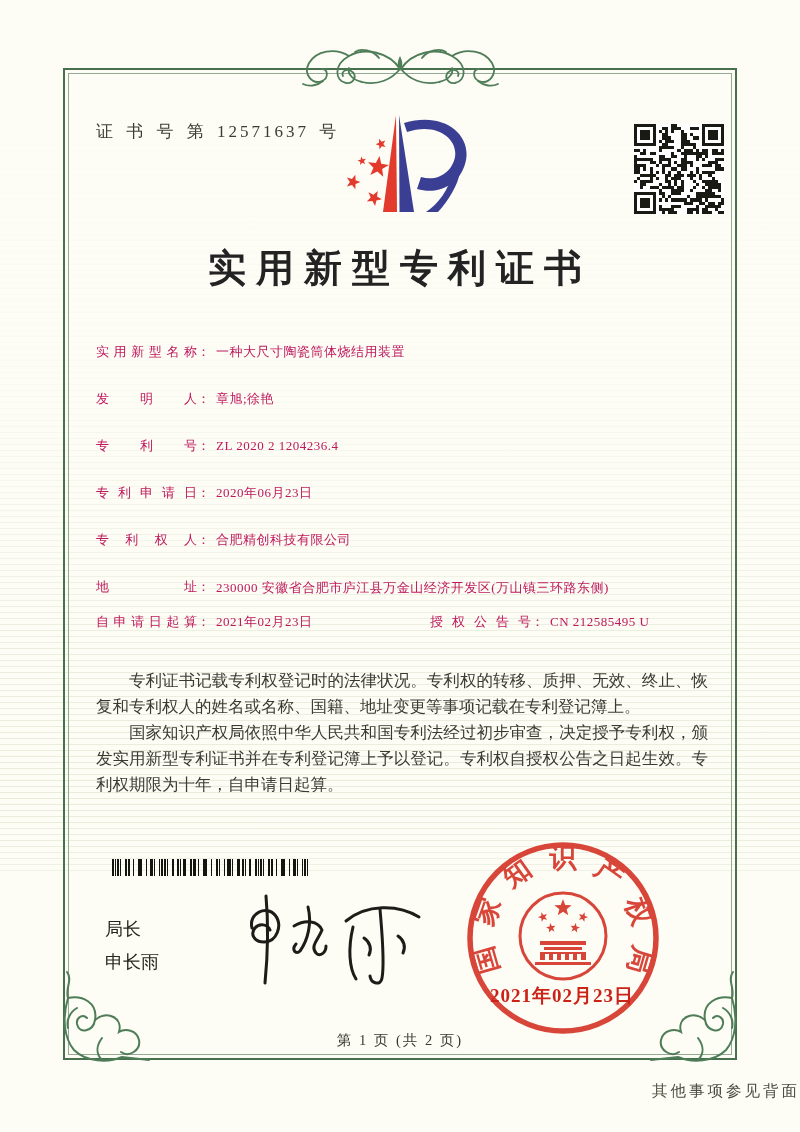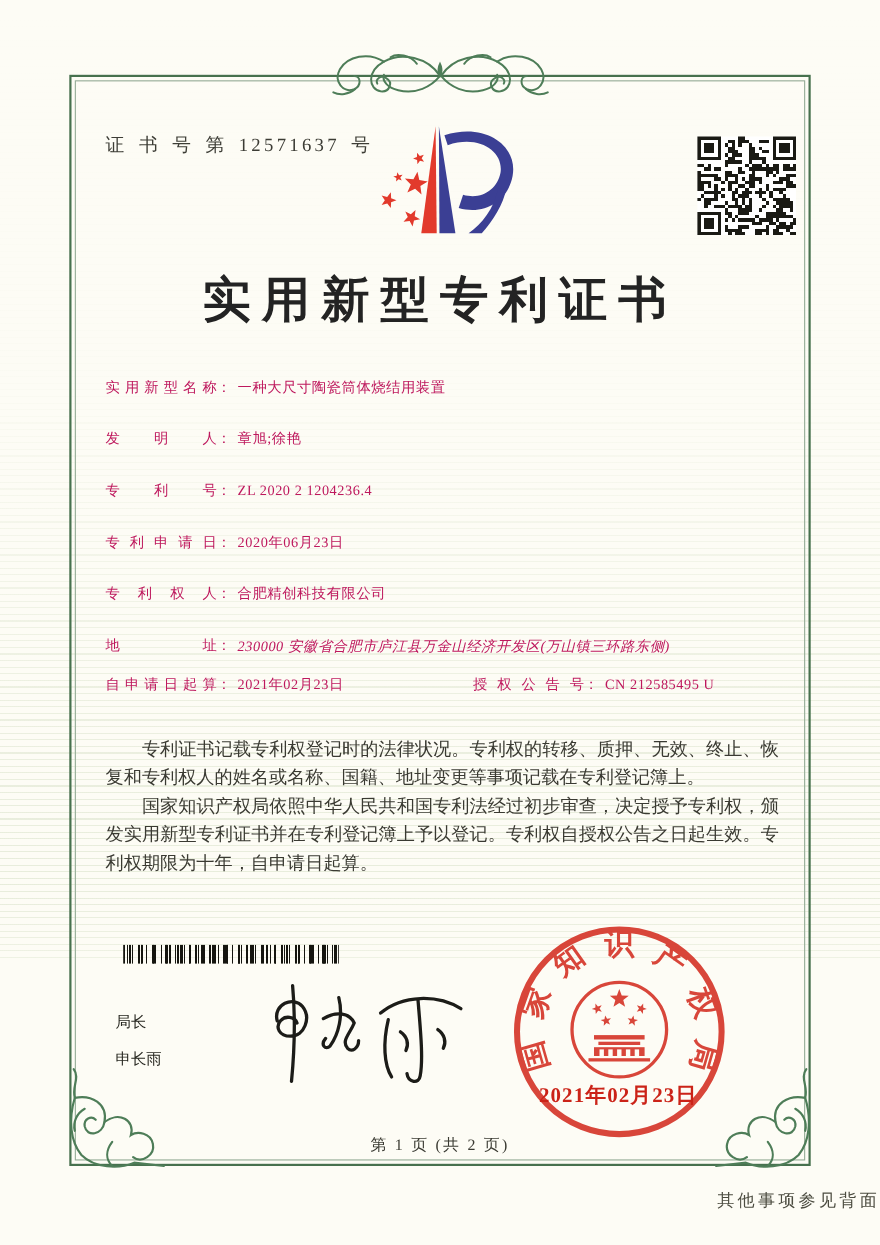--- a/index.html
+++ b/index.html
@@ -16,38 +16,38 @@
     background:linear-gradient(180deg, rgba(253,252,245,1) 0%, rgba(253,252,245,0.92) 40%, rgba(253,252,245,0.45) 72%, rgba(253,252,245,0.30) 92%, rgba(253,252,245,0.55) 100%);}
   .outer-frame{position:absolute;left:63px;top:68px;width:674px;height:992px;
     border:2.5px solid #47714e;box-sizing:border-box;}
   .inner-frame{position:absolute;left:3px;top:3px;right:3px;bottom:3px;
     border:1px solid #93ab95;}
   .cert-no{position:absolute;left:96px;top:120px;font-size:17px;color:#3c3c35;
     letter-spacing:3px;word-spacing:3px;}
   .logo{position:absolute;left:330px;top:111px;width:140px;height:106px;}
   .qr{position:absolute;left:634px;top:124px;width:90px;height:90px;}
   .title{position:absolute;left:0;top:243px;width:800px;text-align:center;
-    font-size:44px;font-weight:bold;color:#232323;letter-spacing:10px;}
+    font-size:38px;font-weight:bold;color:#232323;letter-spacing:10px;}
   .fields{position:absolute;left:96px;top:340px;width:640px;font-size:13px;color:#be185d;}
   .frow{margin-bottom:24px;line-height:23px;white-space:nowrap;}
   .flabel{display:inline-block;width:101px;text-align:justify;text-align-last:justify;vertical-align:top;}
   .fcolon{display:inline-block;margin-right:6px;vertical-align:top;}
   .fvalue{display:inline-block;vertical-align:top;letter-spacing:0.5px;}
-  .fvalue.wrap{white-space:normal;width:452px;line-height:25px;font-style:italic;}
+  .fvalue.wrap{white-space:normal;width:452px;line-height:25px;}
   .fvalue.w1{width:214px;}
   .frow.addr{margin-bottom:10px;}
   .paras{position:absolute;left:96px;top:668px;width:612px;font-size:16.5px;
     color:#3a3a32;line-height:26px;text-align:justify;}
   .paras p{margin:0;text-indent:2em;}
   .barcode{position:absolute;left:112px;top:859px;width:196px;height:17px;
     background:
       repeating-linear-gradient(90deg,#15150f 0 2px,transparent 2px 3px,#15150f 3px 4px,transparent 4px 8px,#15150f 8px 9px,transparent 9px 13px),
       repeating-linear-gradient(90deg,transparent 0 5px,#15150f 5px 7px,transparent 7px 11px);}
   .issuer{position:absolute;left:105px;top:913px;font-family:"Liberation Sans","DejaVu Sans",sans-serif;
-    font-size:14px;color:#26261f;line-height:33px;}
+    font-size:18px;color:#26261f;line-height:33px;}
   .sig{position:absolute;left:222px;top:890px;width:215px;height:100px;}
   .seal{position:absolute;left:463px;top:838px;width:200px;height:200px;opacity:0.93;}
   .seal-date{position:absolute;left:490px;top:983px;font-size:19px;color:#cb2318;
     font-weight:600;letter-spacing:1px;white-space:nowrap;}
   .page-no{position:absolute;left:0;top:1031px;width:800px;text-align:center;
     font-size:14.5px;color:#3a3a32;letter-spacing:2px;}
   .back-note{position:absolute;left:0;top:1081px;width:800px;text-align:right;
     font-size:15.5px;color:#4c4c40;letter-spacing:3px;}
   .flourish{position:absolute;}
   svg{display:block;}

